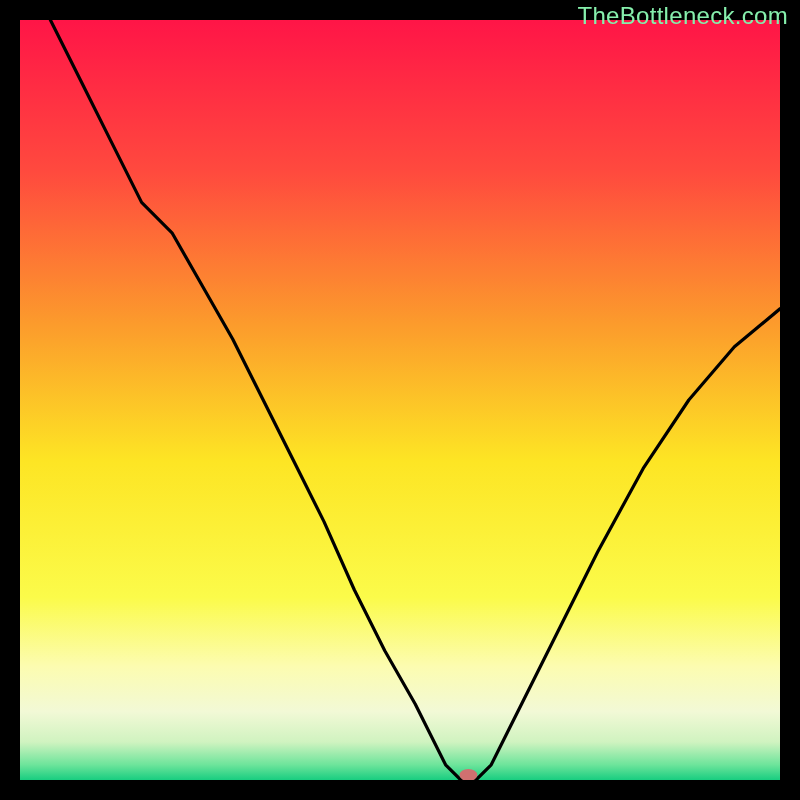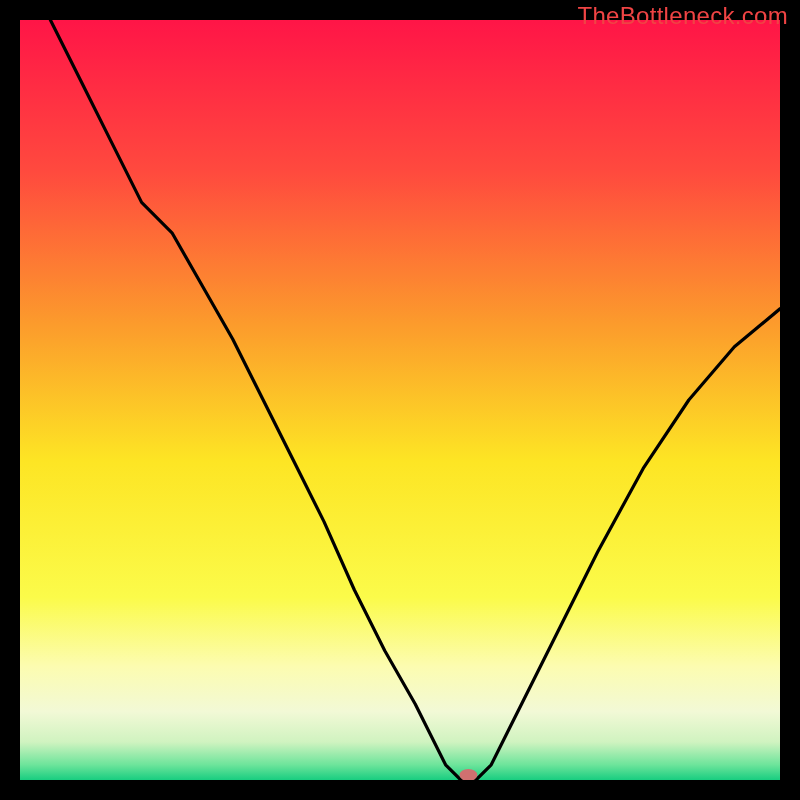--- a/index.html
+++ b/index.html
@@ -14,21 +14,21 @@
   .frame {
     position: relative;
     width: 800px;
     height: 800px;
     background: #000;
   }
   .watermark {
     position: absolute;
     top: 2px;
     right: 12px;
-    color: #ef4444;
+    color: #86efac;
     font-size: 24px;
     font-weight: 500;
     letter-spacing: 0.3px;
     z-index: 30;
     user-select: none;
   }
   .plot {
     position: absolute;
     left: 20px;
     top: 20px;

